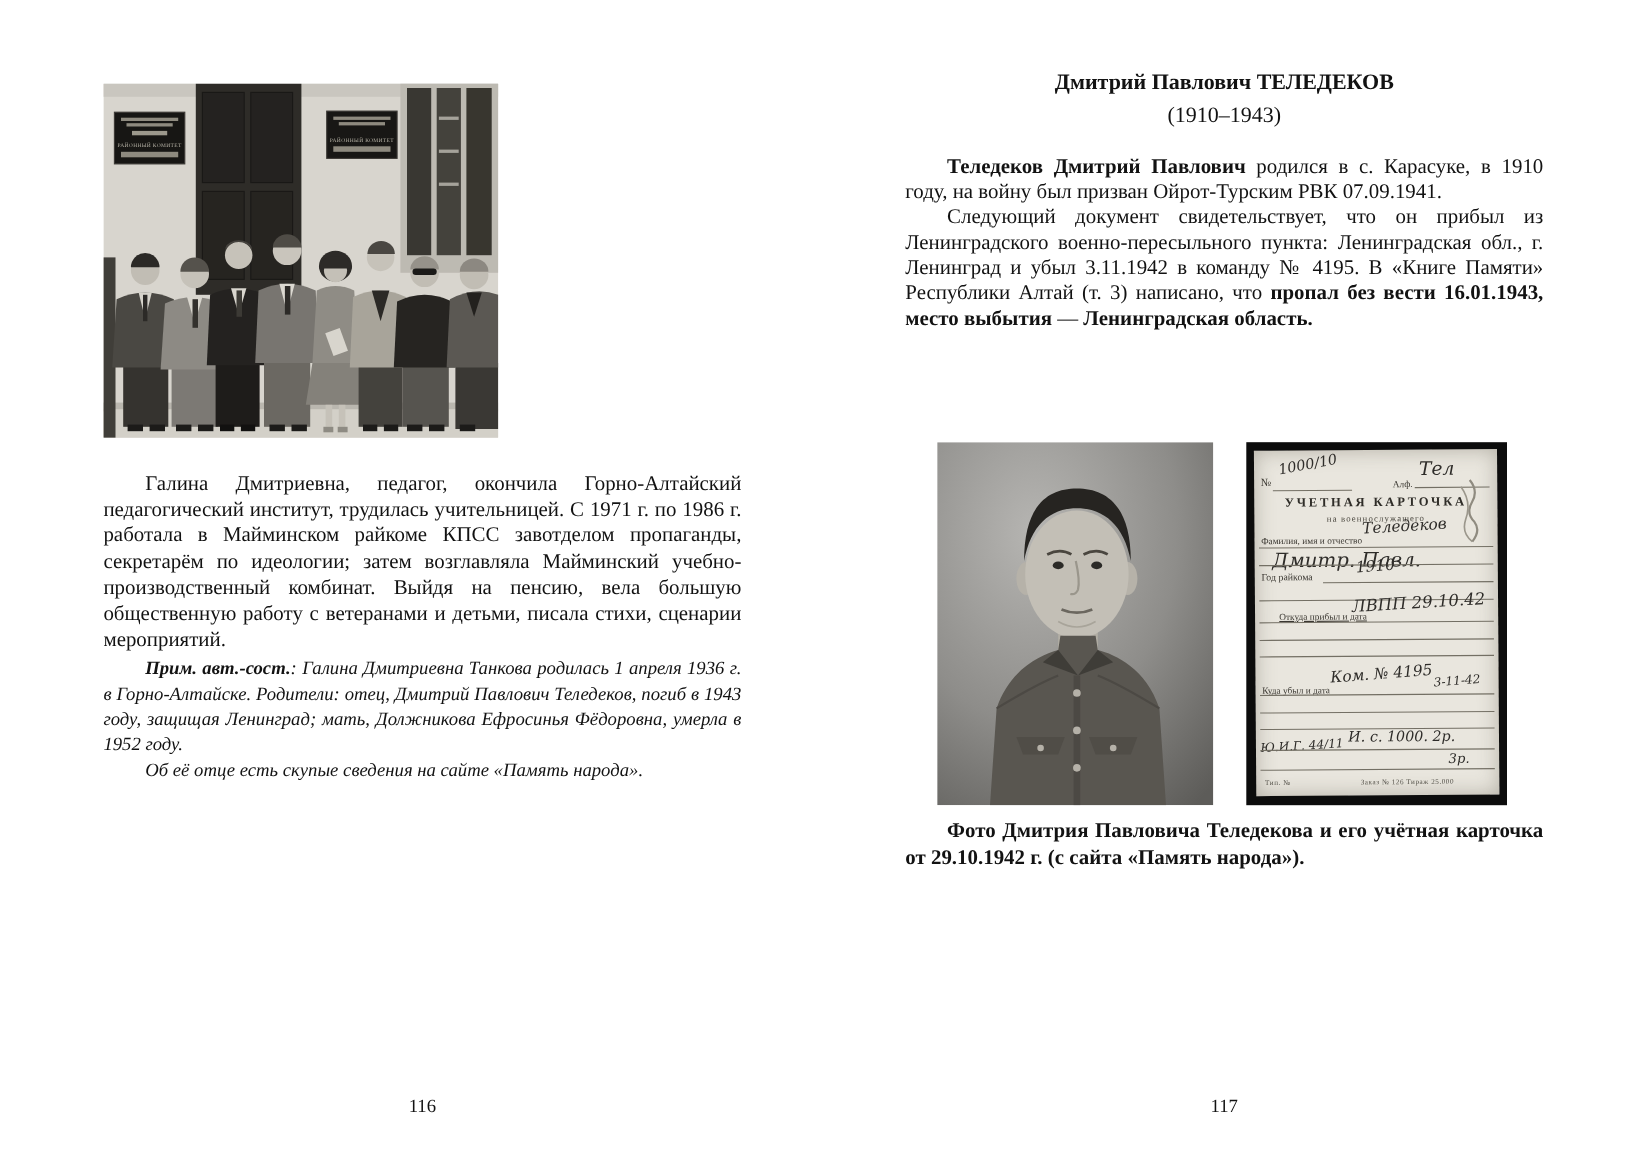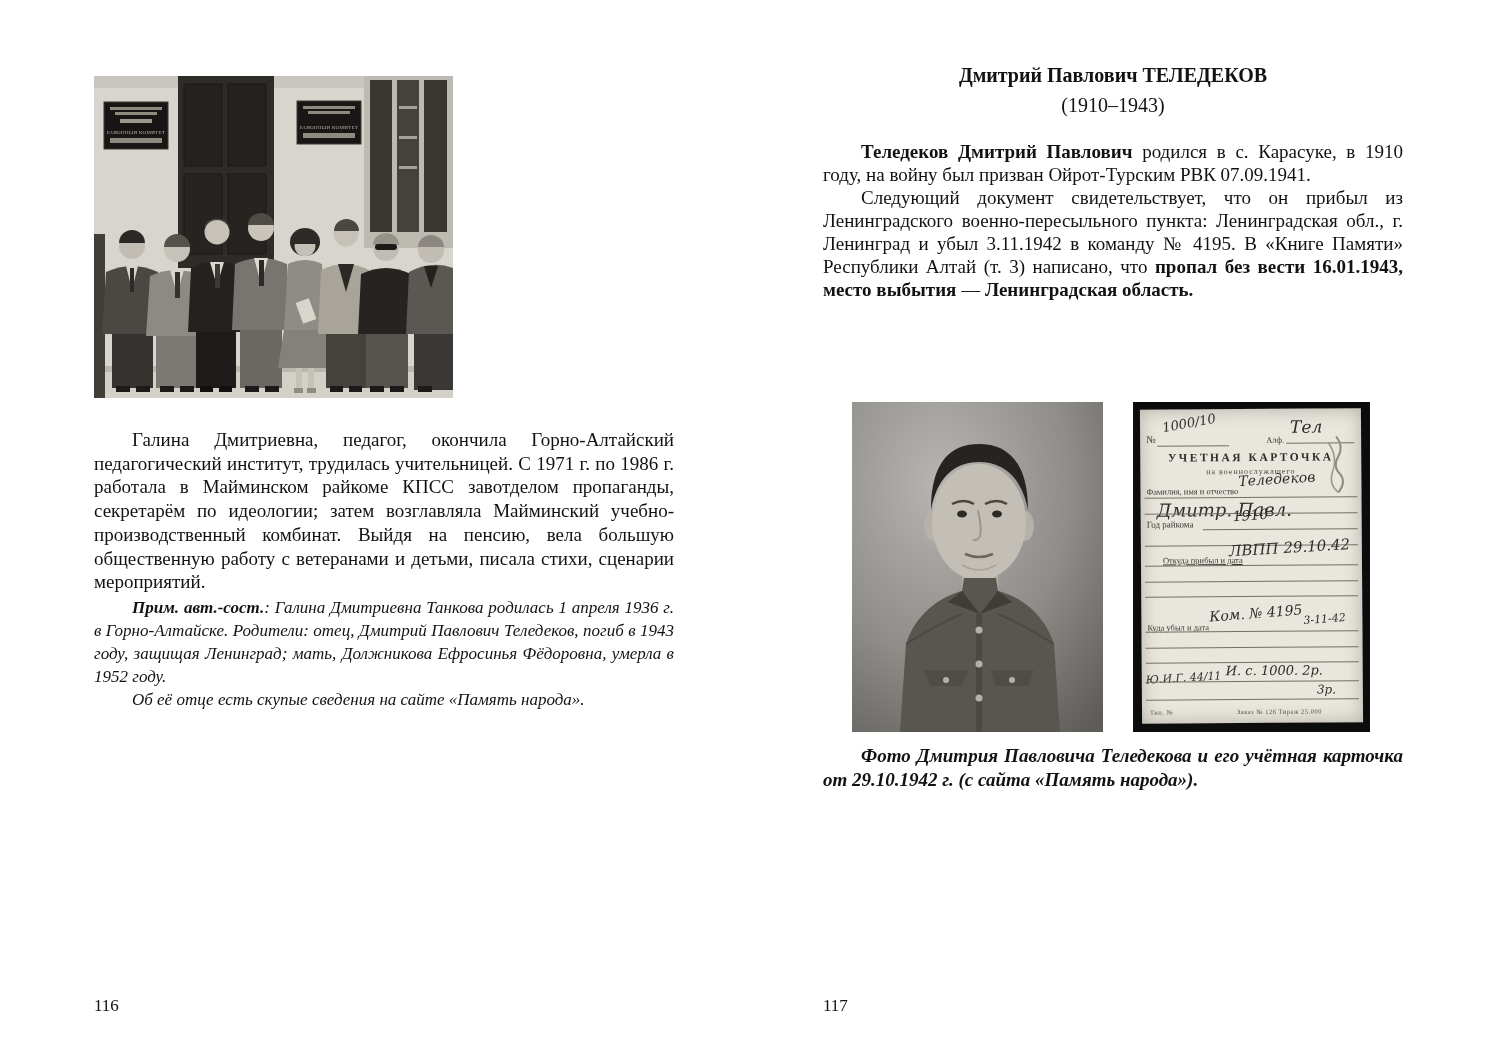--- a/index.html
+++ b/index.html
@@ -18,21 +18,21 @@
   }
   .body-left{
     position:absolute;left:94px;top:428px;width:580px;
     font-size:19px;line-height:23.7px;text-align:justify;text-indent:38px;
   }
   .note-left{
     position:absolute;left:94px;top:596px;width:580px;
     font-size:17px;line-height:23px;font-style:italic;text-align:justify;
   }
   .note-left p{margin:0;text-indent:38px;}
-  .pagenum{position:absolute;width:580px;text-align:left;font-size:17px;top:996px;}
+  .pagenum{position:absolute;width:580px;text-align:center;font-size:17px;top:996px;}
   .pagenum.left{left:94px;}
   .pagenum.right{left:823px;}
   
   .title-right{
     position:absolute;left:823px;top:62px;width:580px;text-align:center;
     font-weight:bold;font-size:20px;line-height:26px;
   }
   .years-right{
     position:absolute;left:823px;top:92px;width:580px;text-align:center;
     font-size:20px;line-height:26px;
@@ -63,21 +63,21 @@
     position:absolute;left:0;top:42px;width:221px;text-align:center;
     font-weight:bold;font-size:11.5px;letter-spacing:2.5px;color:#2f2d28;
   }
   .card-subtitle{
     position:absolute;left:0;top:58px;width:221px;text-align:center;
     font-size:8px;letter-spacing:1px;color:#4a473f;
   }
   .card-footer{position:absolute;color:#55524a;font-size:6.5px;letter-spacing:.5px;}
   .caption-right{
     position:absolute;left:823px;top:744px;width:580px;
-    font-size:19px;line-height:24px;font-weight:bold;font-style:italic;
+    font-size:19px;line-height:24px;font-weight:bold;
     text-align:justify;text-indent:38px;
   }
 </style>
 </head>
 <body>
 
 <div class="sheet">
 
   <div class="gphoto-wrap">
     <svg class="gphoto" viewBox="0 0 359 322" preserveAspectRatio="none">

